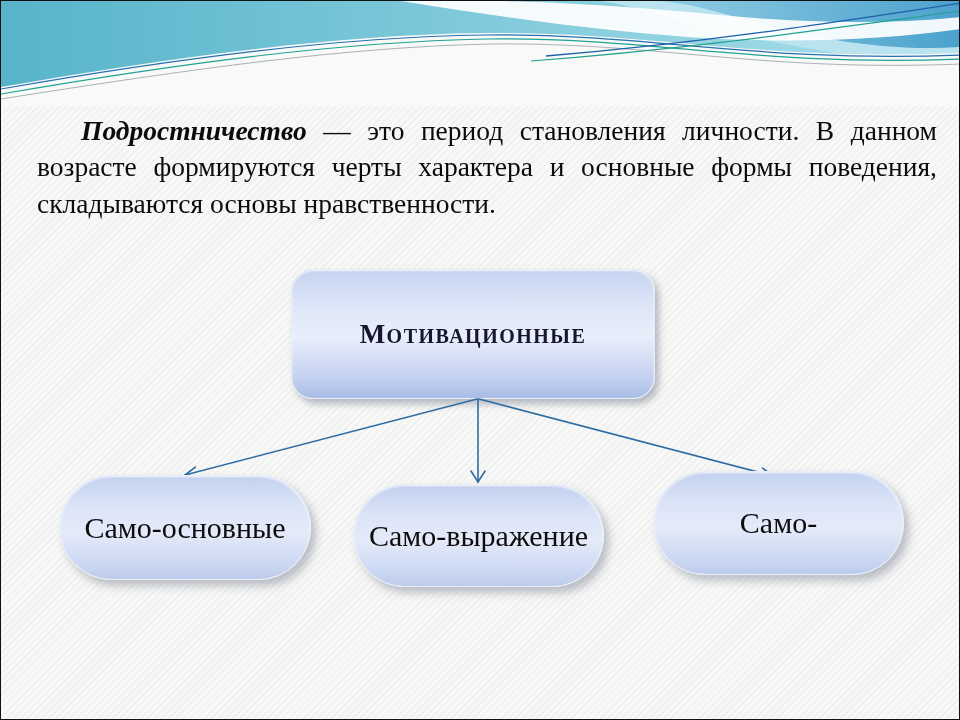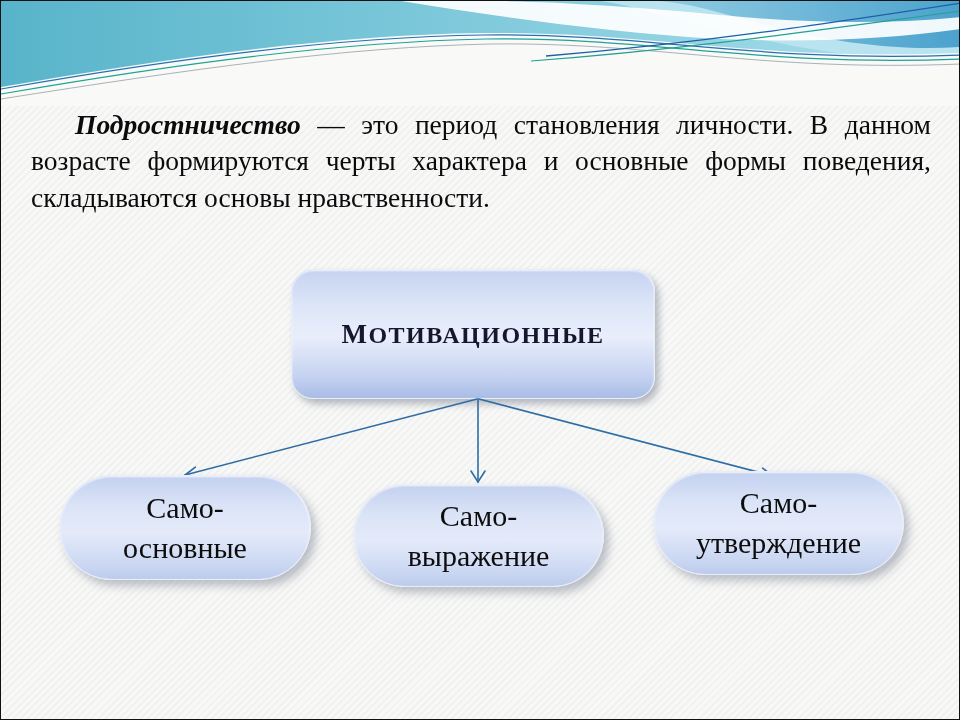--- a/index.html
+++ b/index.html
@@ -30,21 +30,21 @@
   .intro {
     position: absolute;
     left: 30px;
     top: 106px;
     width: 900px;
     font-size: 27.5px;
     line-height: 1.32;
     color: #0b0b0b;
     text-align: justify;
     text-indent: 44px;
-    margin: 0;
+    margin: 6px;
   }
   .intro .lead {
     font-weight: bold;
     font-style: italic;
   }
   
   .root-box {
     position: absolute;
     left: 290px;
     top: 268px;
@@ -56,21 +56,21 @@
     border: 1px solid #e8edf8;
     box-shadow: 4px 5px 7px rgba(125,133,150,0.55), inset 0 1px 2px rgba(255,255,255,0.8);
     display: flex;
     flex-direction: column;
     justify-content: center;
     align-items: center;
     text-align: center;
   }
   .root-line {
     font-weight: bold;
-    font-size: 24px;
+    font-size: 20px;
     line-height: 1.28;
     letter-spacing: 1.5px;
     color: #16162e;
   }
   .root-line::first-letter {
     font-size: 27px;
   }
   
   .arrows {
     position: absolute;
@@ -81,21 +81,21 @@
   }
   
   .pill {
     position: absolute;
     box-sizing: border-box;
     border-radius: 56px;
     background: linear-gradient(180deg, #c3d1ef 0%, #dbe4f7 30%, #e4eaf9 55%, #c9d6f2 88%, #bccbec 100%);
     border: 1px solid #e9edf8;
     box-shadow: 5px 6px 8px rgba(128,136,152,0.5), inset 0 1px 2px rgba(255,255,255,0.85);
     display: flex;
-    flex-direction: column;
+    flex-direction: row;
     justify-content: center;
     align-items: center;
     text-align: center;
     color: #0d0d0d;
   }
   .pill .pill-line { font-size: 30px; line-height: 1.33; }
   .pill-1 { left: 58px;  top: 474px; width: 252px; height: 105px; }
   .pill-2 { left: 352px; top: 483px; width: 251px; height: 103px; }
   .pill-3 { left: 652px; top: 470px; width: 251px; height: 104px; }
 </style>
@@ -159,16 +159,15 @@
     <div class="pill-line">основные</div>
   </div>
 
   <div class="pill pill-2">
     <div class="pill-line">Само-</div>
     <div class="pill-line">выражение</div>
   </div>
 
   <div class="pill pill-3">
     <div class="pill-line">Само-</div>
-    <div class="pill-line">утверждение</div>
   </div>
 
 </div>
 
 </body></html>

